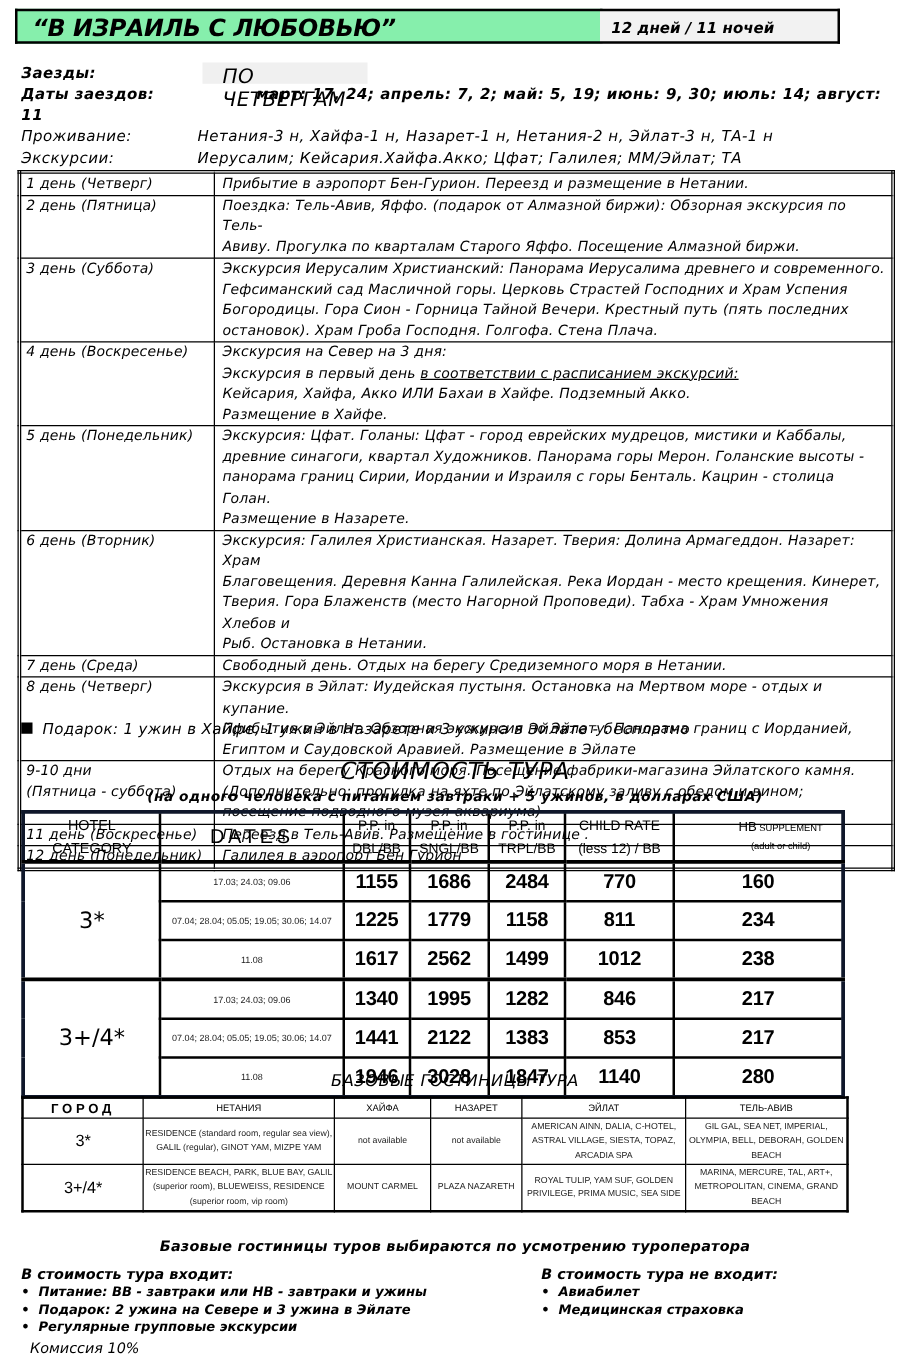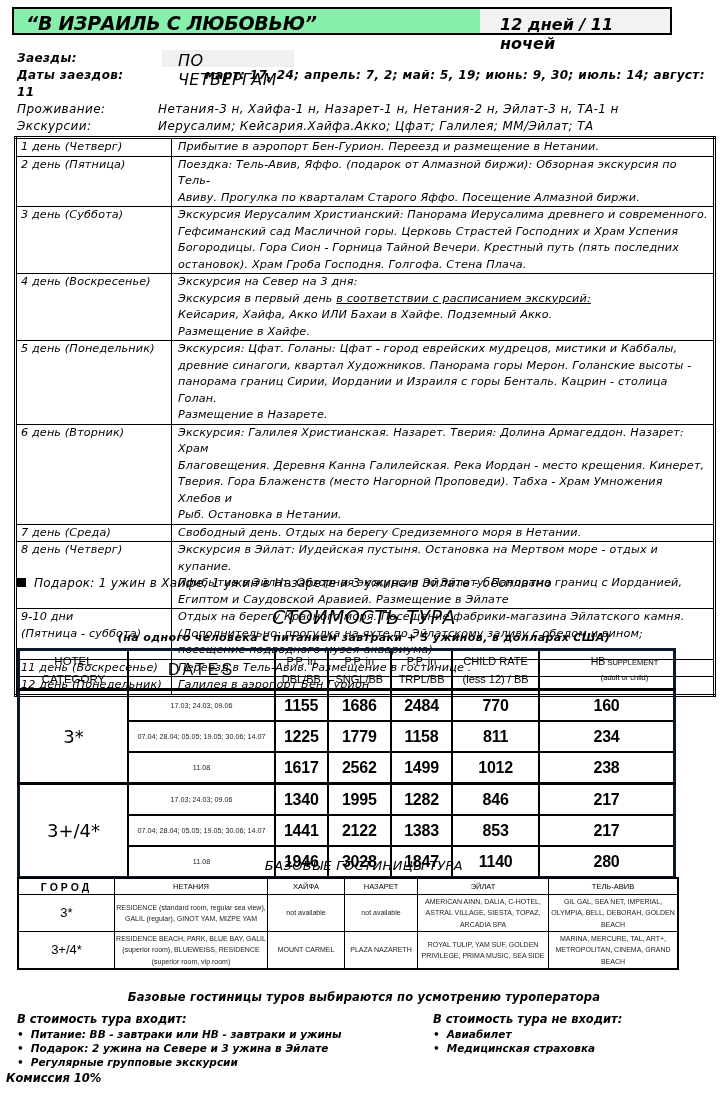--- a/index.html
+++ b/index.html
@@ -17,22 +17,22 @@
   .title-box .t {
     position: absolute; left: 12px; top: 3px;
     font-family: "DejaVu Sans", sans-serif; font-style: italic; font-weight: bold;
     font-size: 19px; letter-spacing: -0.3px;
   }
   .duration-box {
     position: absolute; left: 480px; top: 7px; width: 192px; height: 28px;
     border: 2px solid #000; border-left: none; background: #f2f2f2; box-sizing: border-box;
   }
   .duration-box .t {
-    position: absolute; left: 20px; top: 6px;
-    font-style: italic; font-weight: bold; font-size: 16px;
+    position: absolute; left: 9px; top: 6px;
+    font-style: italic; font-weight: bold; font-size: 12px;
   }
 
   
   .info { position: absolute; font-style: italic; font-weight: bold; font-size: 12px; white-space: nowrap; letter-spacing: 0.4px;}
   .info-label { left: 17px; }
   .arrival-badge {
     position: absolute; left: 162px; top: 50px; width: 132px; height: 17px;
     background: #f0f0f0;
   }
   .arrival-badge span { position: absolute; left: 16px; top: 1px; font-style: italic; font-size: 16px; letter-spacing: 0.4px;}
@@ -97,21 +97,21 @@
   .hotels td.cat { font-size: 13px; color: #000; }
   .hotels tr.r td { height: 36px; }
 
   .note-center {
     position: absolute; left: 0; width: 728px; top: 990px; text-align: center;
     font-style: italic; font-weight: bold; font-size: 11.5px; letter-spacing: 0.2px;
   }
   .incl { position: absolute; font-style: italic; font-weight: bold; font-size: 10.5px; line-height: 14px; }
   .incl .head { font-size: 11.5px; margin-bottom: 1px; }
   .incl .li::before { content: "•"; margin-right: 7px; }
-  .commission { position: absolute; left: 6px; top: 1071px; font-style: italic; font-weight: bold; font-size: 11.5px; text-align: center; }
+  .commission { position: absolute; left: 24px; top: 1071px; font-style: italic; font-weight: normal; font-size: 11.5px; text-align: center; }
 </style>
 </head>
 <body>
 
 <div class="title-box">
   <span class="t">“В ИЗРАИЛЬ С ЛЮБОВЬЮ”</span>
 </div>
 <div class="duration-box">
   <span class="t">12 дней / 11 ночей</span>
 </div>

